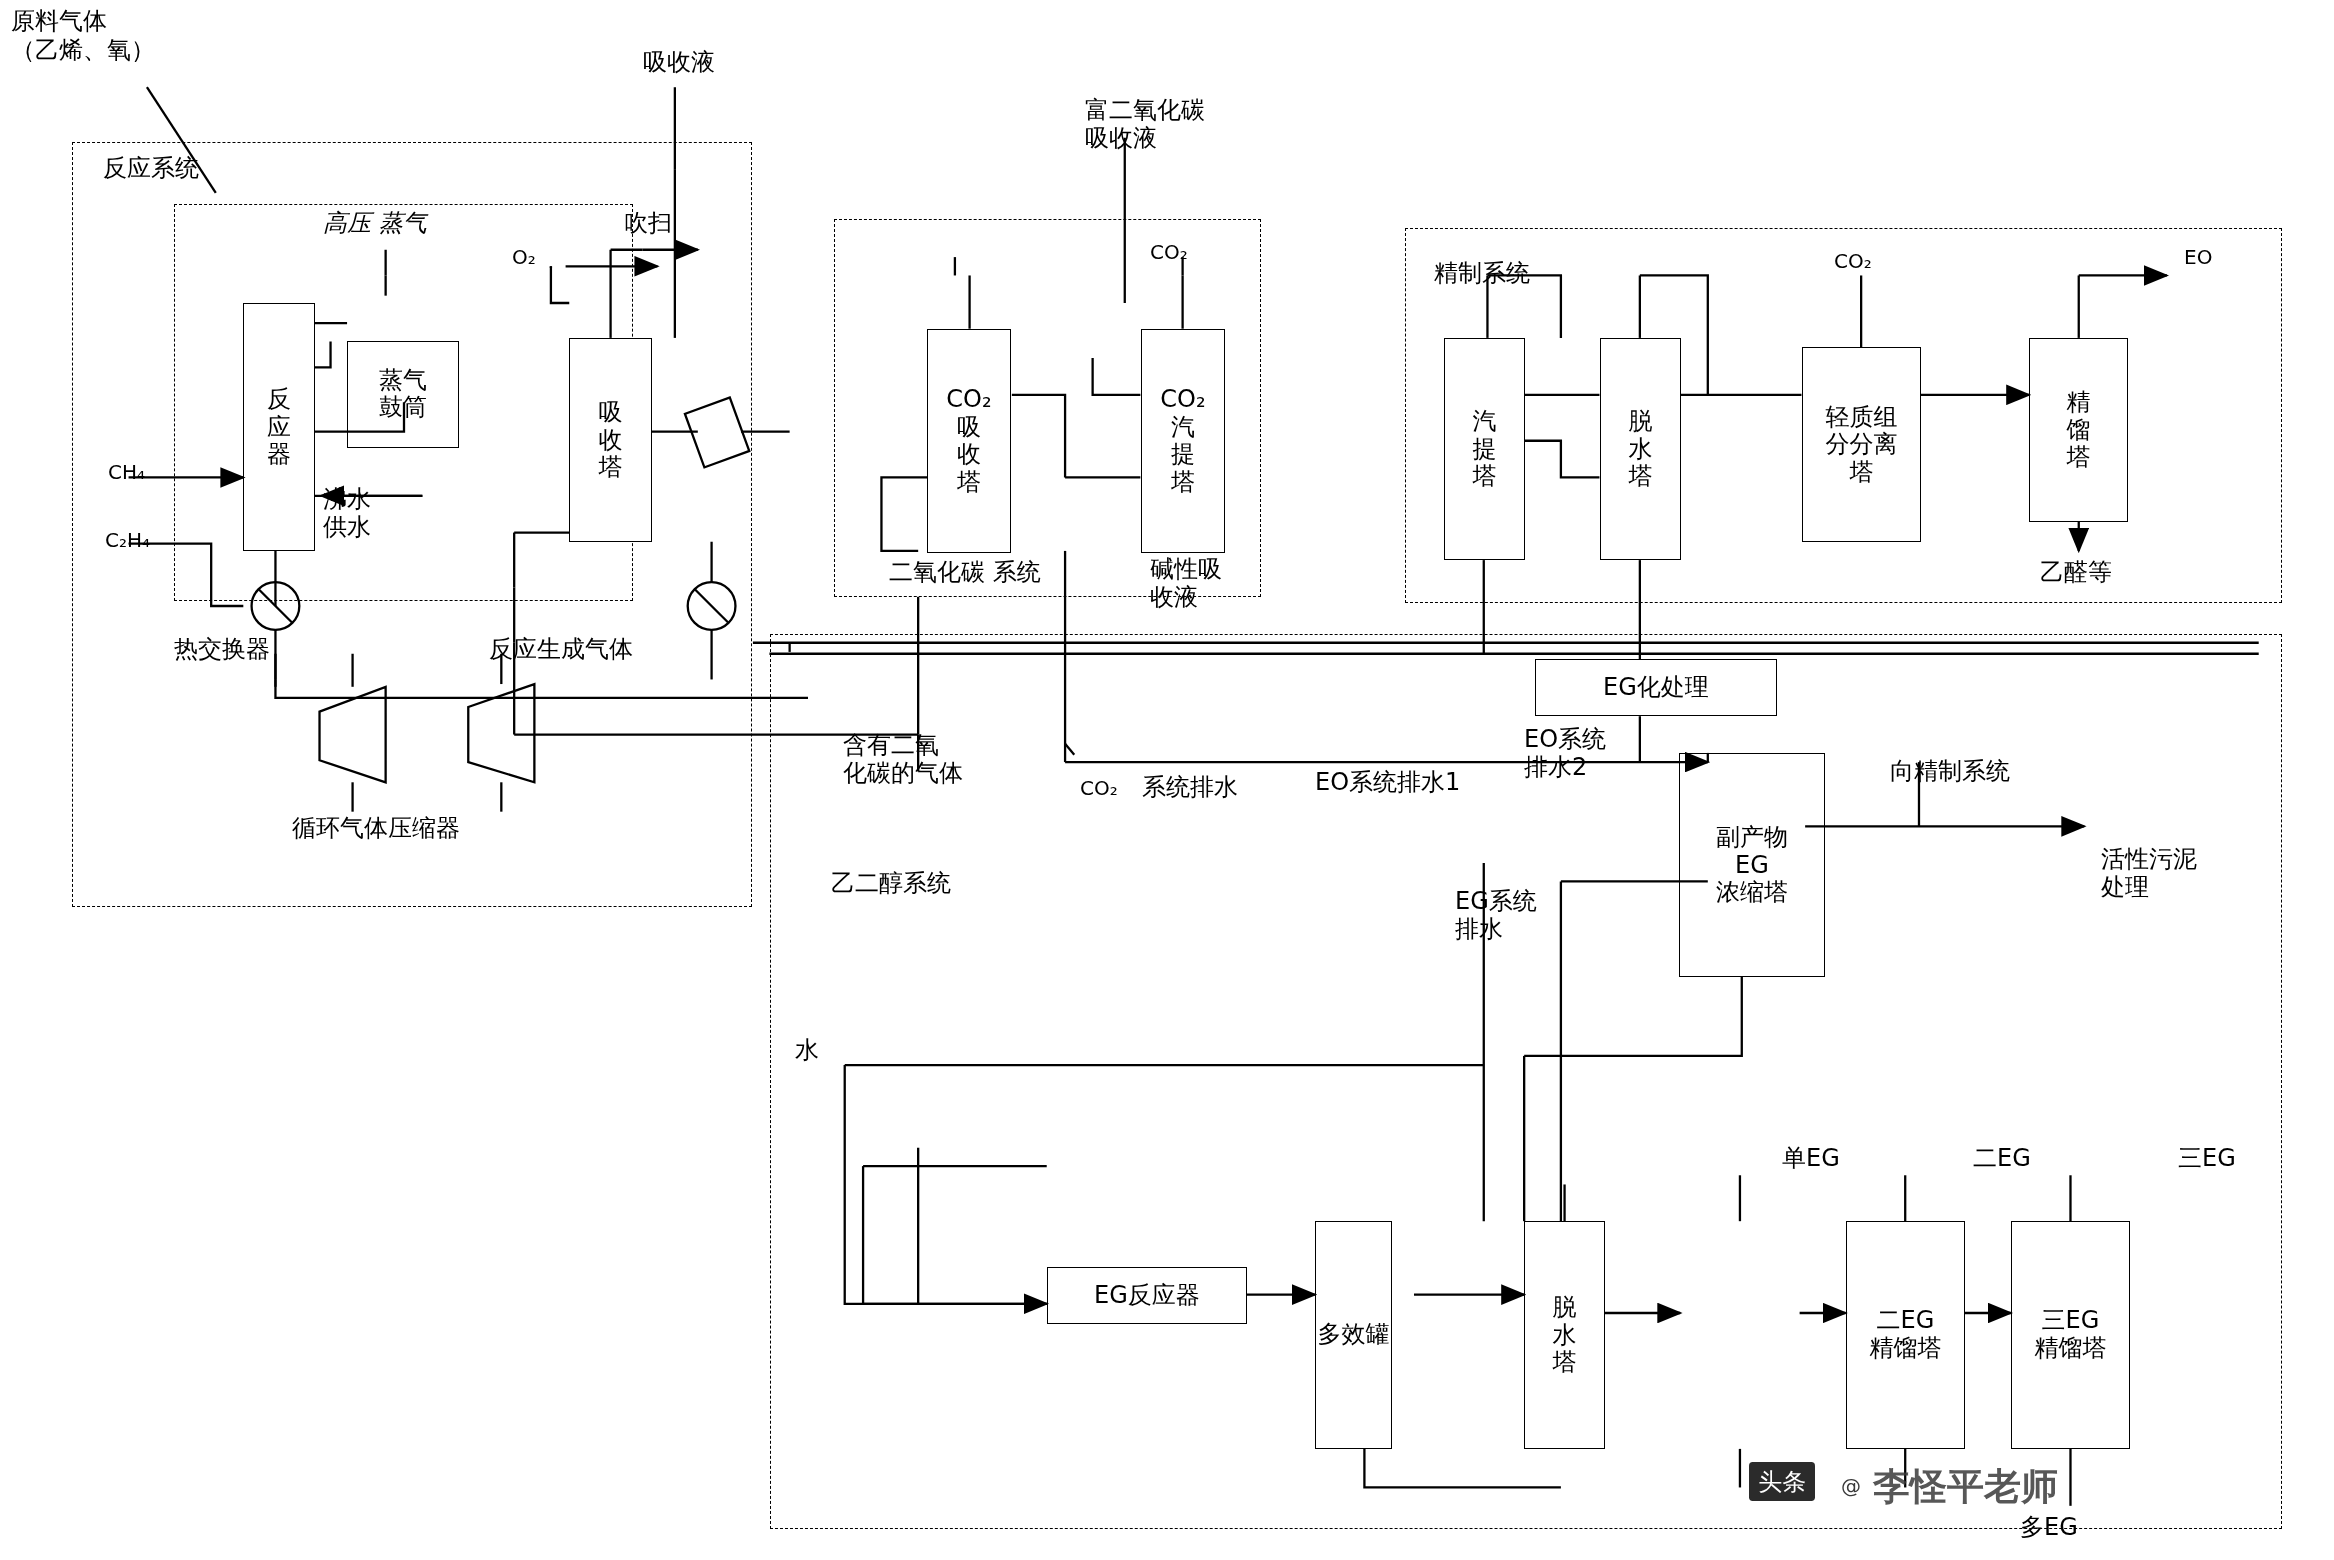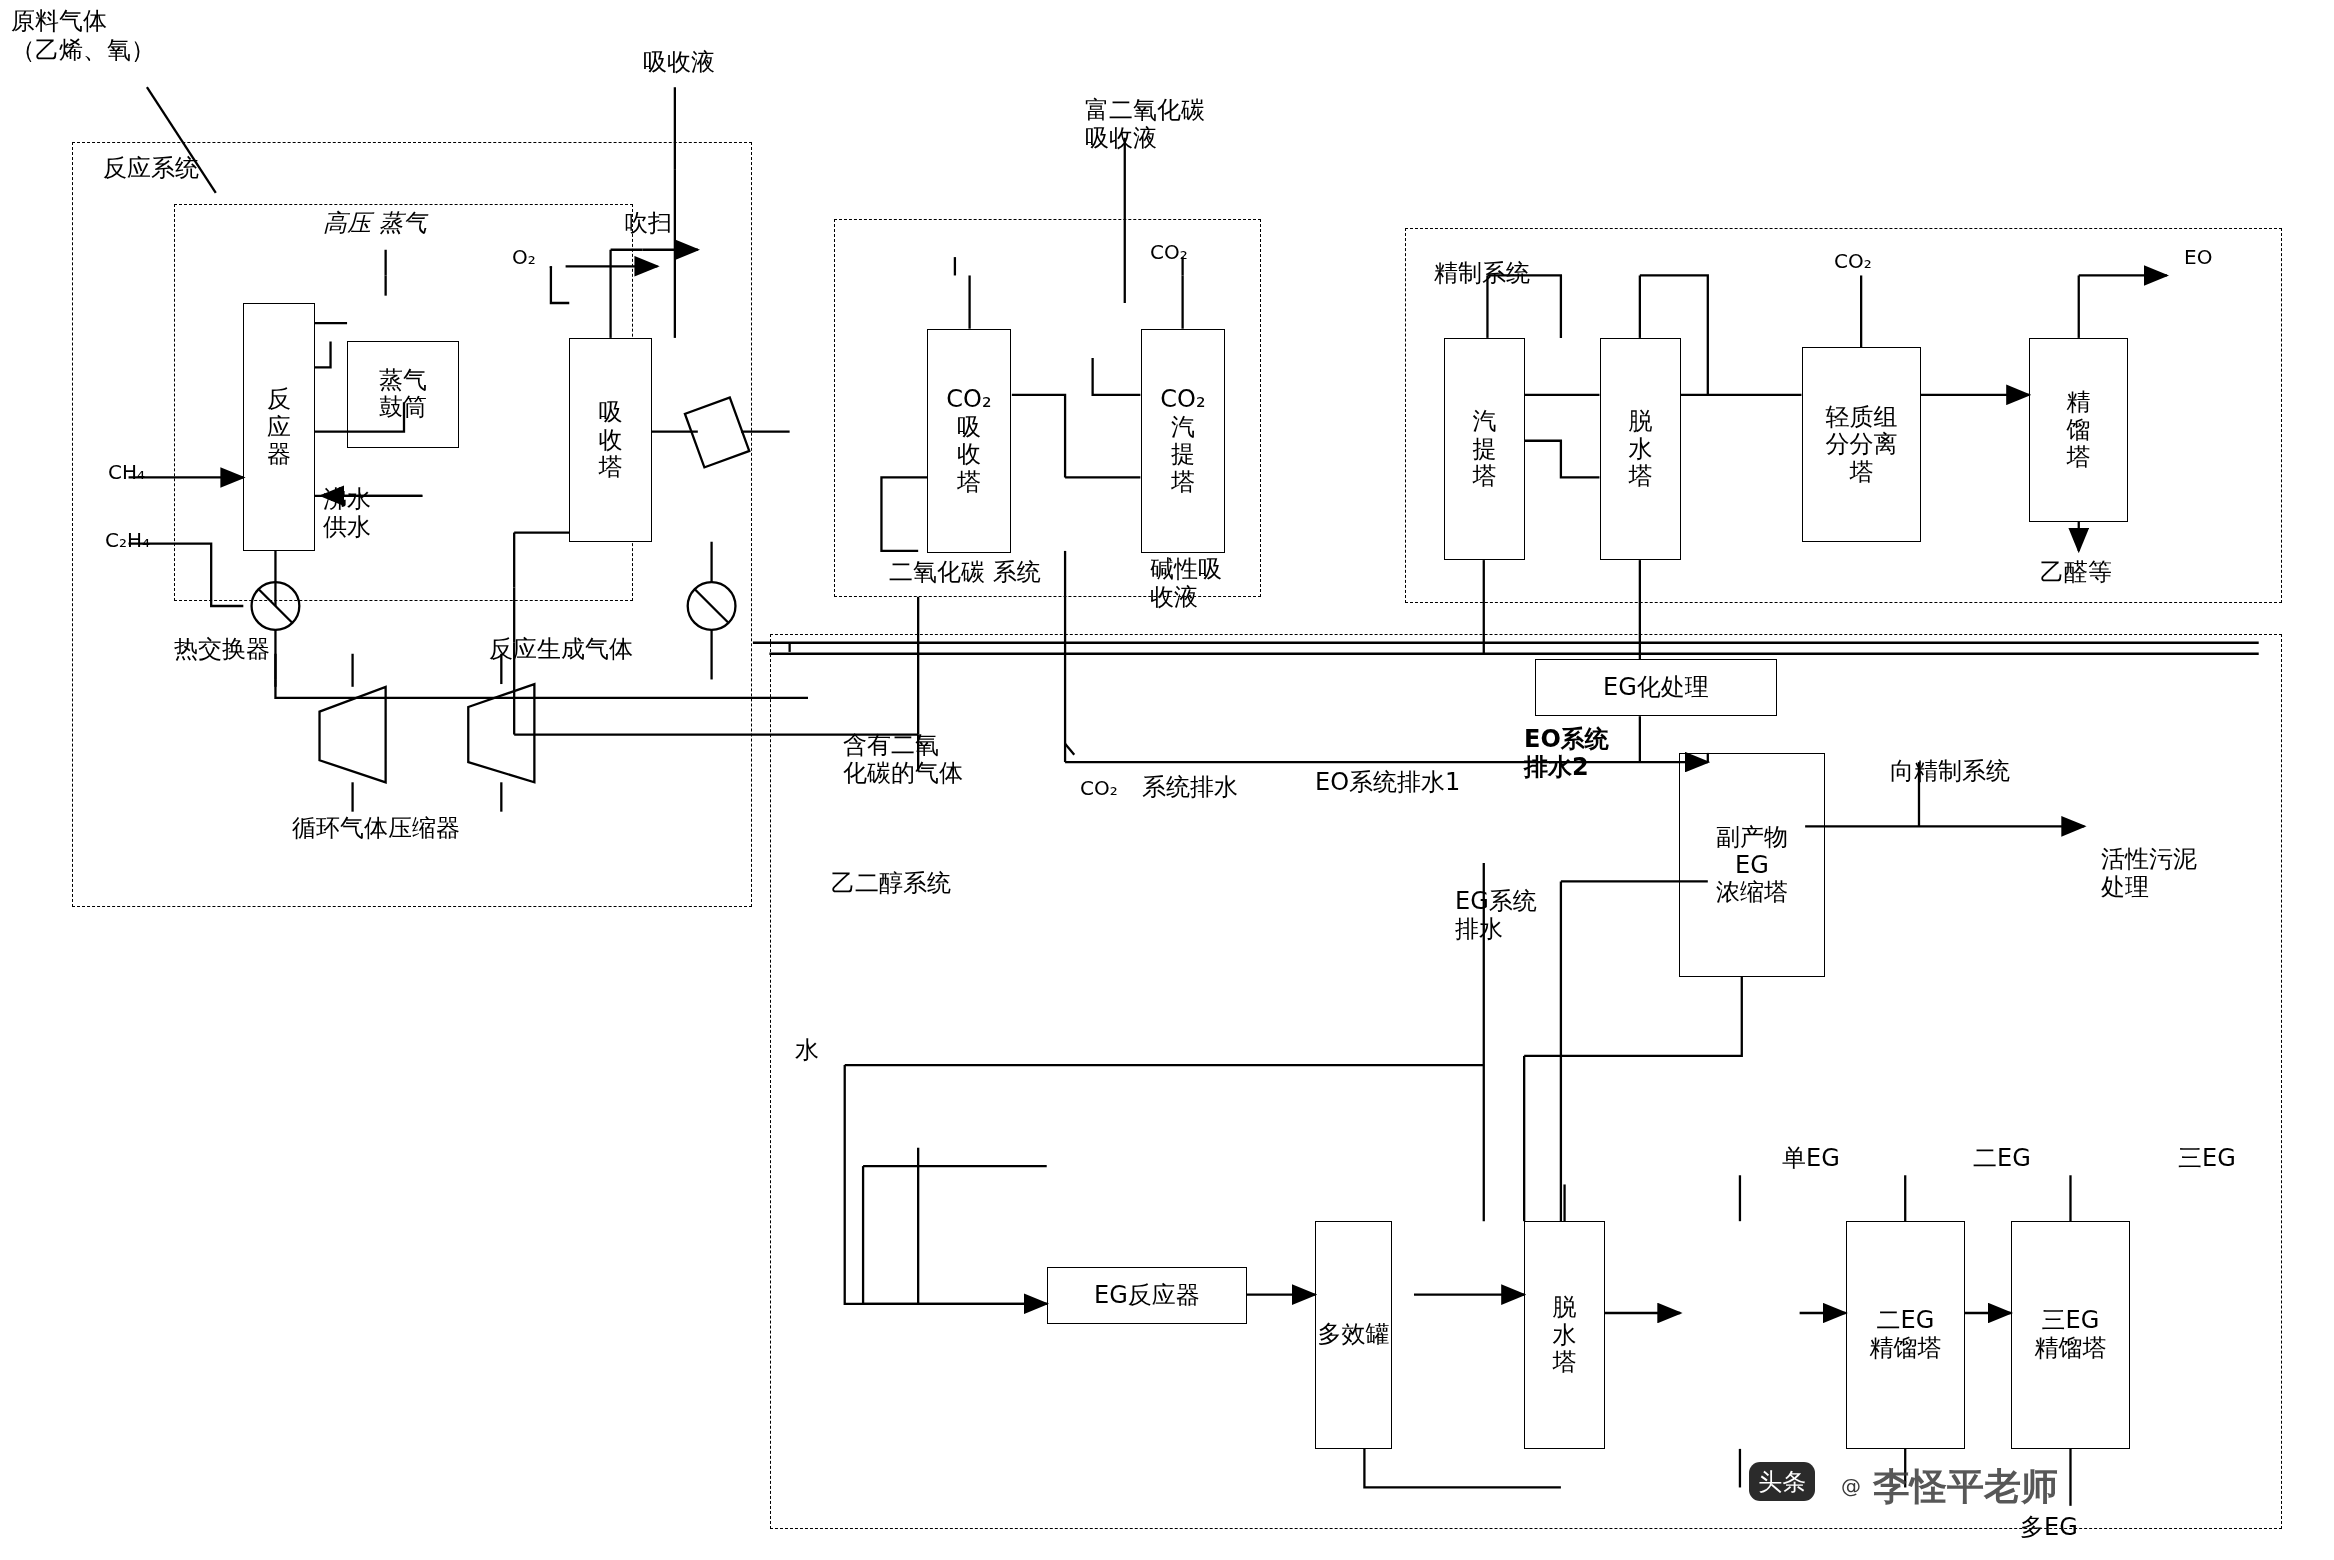--- a/index.html
+++ b/index.html
@@ -122,21 +122,21 @@
   <div class="lbl" style="left:174px;top:635px;">热交换器</div>
   <div class="lbl" style="left:489px;top:635px;">反应生成气体</div>
   <div class="lbl" style="left:292px;top:814px;">循环气体压缩器</div>
   <div class="lbl" style="left:1150px;top:555px;">碱性吸
 收液</div>
   <div class="lbl" style="left:843px;top:731px;">含有二氧
 化碳的气体</div>
   <div class="lbl sm" style="left:1080px;top:777px;">CO₂</div>
   <div class="lbl" style="left:1142px;top:773px;">系统排水</div>
   <div class="lbl" style="left:1315px;top:768px;">EO系统排水1</div>
-  <div class="lbl" style="left:1524px;top:725px;font-weight:bold;">EO系统
+  <div class="lbl" style="left:1524px;top:725px;">EO系统
 排水2</div>
   <div class="lbl" style="left:1455px;top:887px;">EG系统
 排水</div>
   <div class="lbl" style="left:1890px;top:757px;">向精制系统</div>
   <div class="lbl" style="left:2101px;top:845px;">活性污泥
 处理</div>
   <div class="lbl" style="left:2040px;top:558px;">乙醛等</div>
   <div class="lbl" style="left:795px;top:1036px;">水</div>
   <div class="lbl" style="left:1782px;top:1144px;">单EG</div>
   <div class="lbl" style="left:1973px;top:1144px;">二EG</div>
@@ -282,20 +282,20 @@
       <path d="M2255,1578 L2255,1640"></path>
       <path d="M1895,1578 L1895,1620"></path>
       <path d="M2075,1578 L2075,1620"></path>
 
       <path d="M940,1270 L1140,1270"></path>
       <path d="M1140,1270 L1140,1270"></path>
       <path d="M940,1420 L1140,1420"></path>
     </g>
   </svg>
 
-  <div class="wmbox" style="left:1749px;top:1462px;border-radius:11px;">
+  <div class="wmbox" style="left:1749px;top:1462px;">
     <span>头条</span>
   </div>
   <div class="wm" style="left:1873px;top:1462px;">李怪平老师</div>
   <div class="lbl sm" style="left:1841px;top:1475px;color:#3a3a3a;">@</div>
 
 </div>
 
 
 </body></html>

